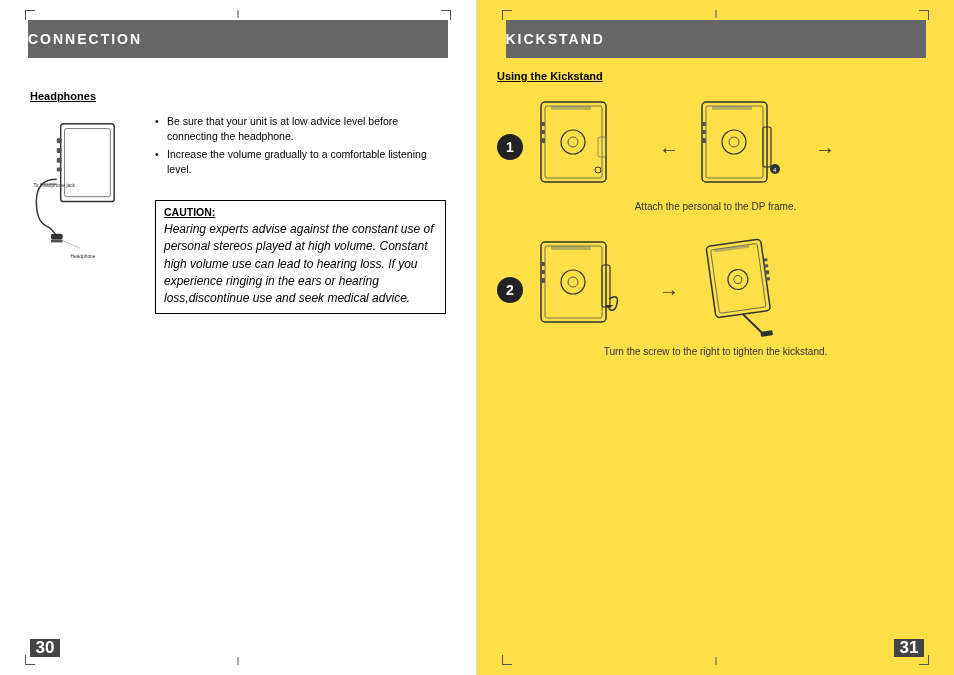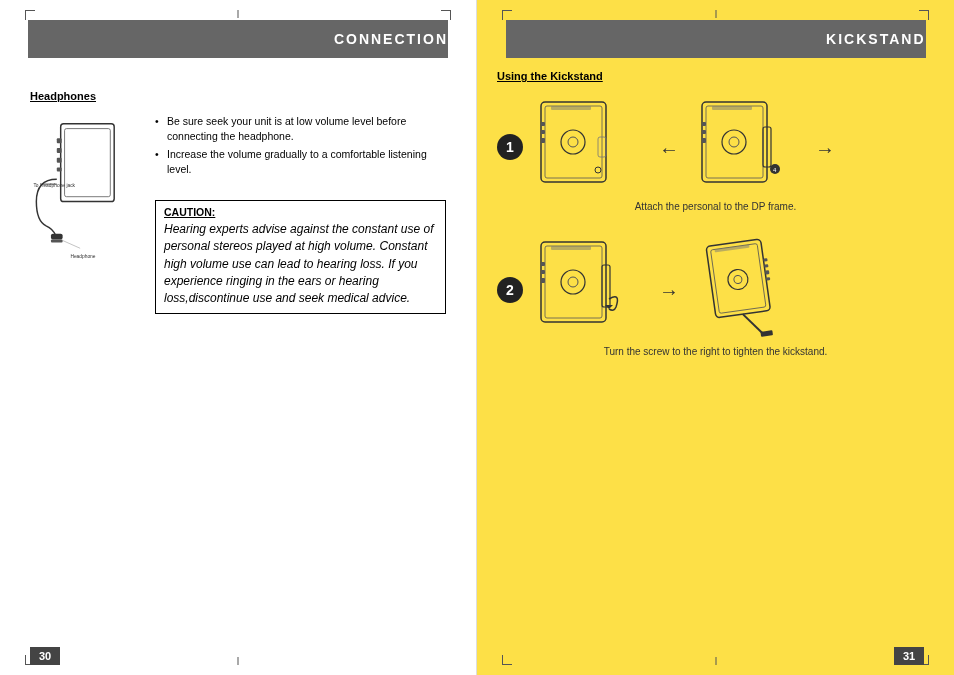--- a/index.html
+++ b/index.html
@@ -36,21 +36,21 @@
       position: relative;
     }
 
     
     .page-header {
       width: 420px;
       height: 38px;
       background: #666;
       display: flex;
       align-items: center;
-      justify-content: flex-end;
+      justify-content: flex-start;
       margin: 20px auto 0;
       position: relative;
     }
 
     .page-header-title {
       color: #fff;
       font-size: 14px;
       font-weight: bold;
       letter-spacing: 2px;
       text-transform: uppercase;
@@ -147,22 +147,22 @@
 
     
     .device-svg {
       width: 110px;
       height: 180px;
     }
 
     
     .page-number {
       position: absolute;
-      bottom: 10px;
-      font-size: 11px;
+      bottom: 18px;
+      font-size: 17px;
       font-weight: bold;
       background: #444;
       color: #fff;
       width: 30px;
       height: 18px;
       display: flex;
       align-items: center;
       justify-content: center;
     }
     .left-page .page-number { left: 30px; }
@@ -252,21 +252,21 @@
             <rect x="20" y="123" width="12" height="6" rx="2" fill="#333"></rect>
             <rect x="20" y="129" width="12" height="3" rx="1" fill="#555"></rect>
 
             <line x1="32" y1="130" x2="50" y2="138" stroke="#999" stroke-width="0.6"></line>
             <text x="40" y="148" font-size="5" fill="#333">Headphone</text>
           </svg>
         </div>
 
         <div class="headphones-text">
           <ul class="bullet-list">
-            <li>Be sure seek your unit is at low volume level before connecting the headphone.</li>
+            <li>Be sure that your unit is at low advice level before connecting the headphone.</li>
             <li>Increase the volume gradually to a comfortable listening level.</li>
           </ul>
           <div class="caution-box">
             <div class="caution-label">CAUTION:</div>
             <div class="caution-text">Hearing experts advise against the constant use of personal stereos played at high volume. Constant high volume use can lead to hearing loss. If you experience ringing in the ears or hearing loss,discontinue use and seek medical advice.</div>
           </div>
         </div>
       </div>
     </div>
 

